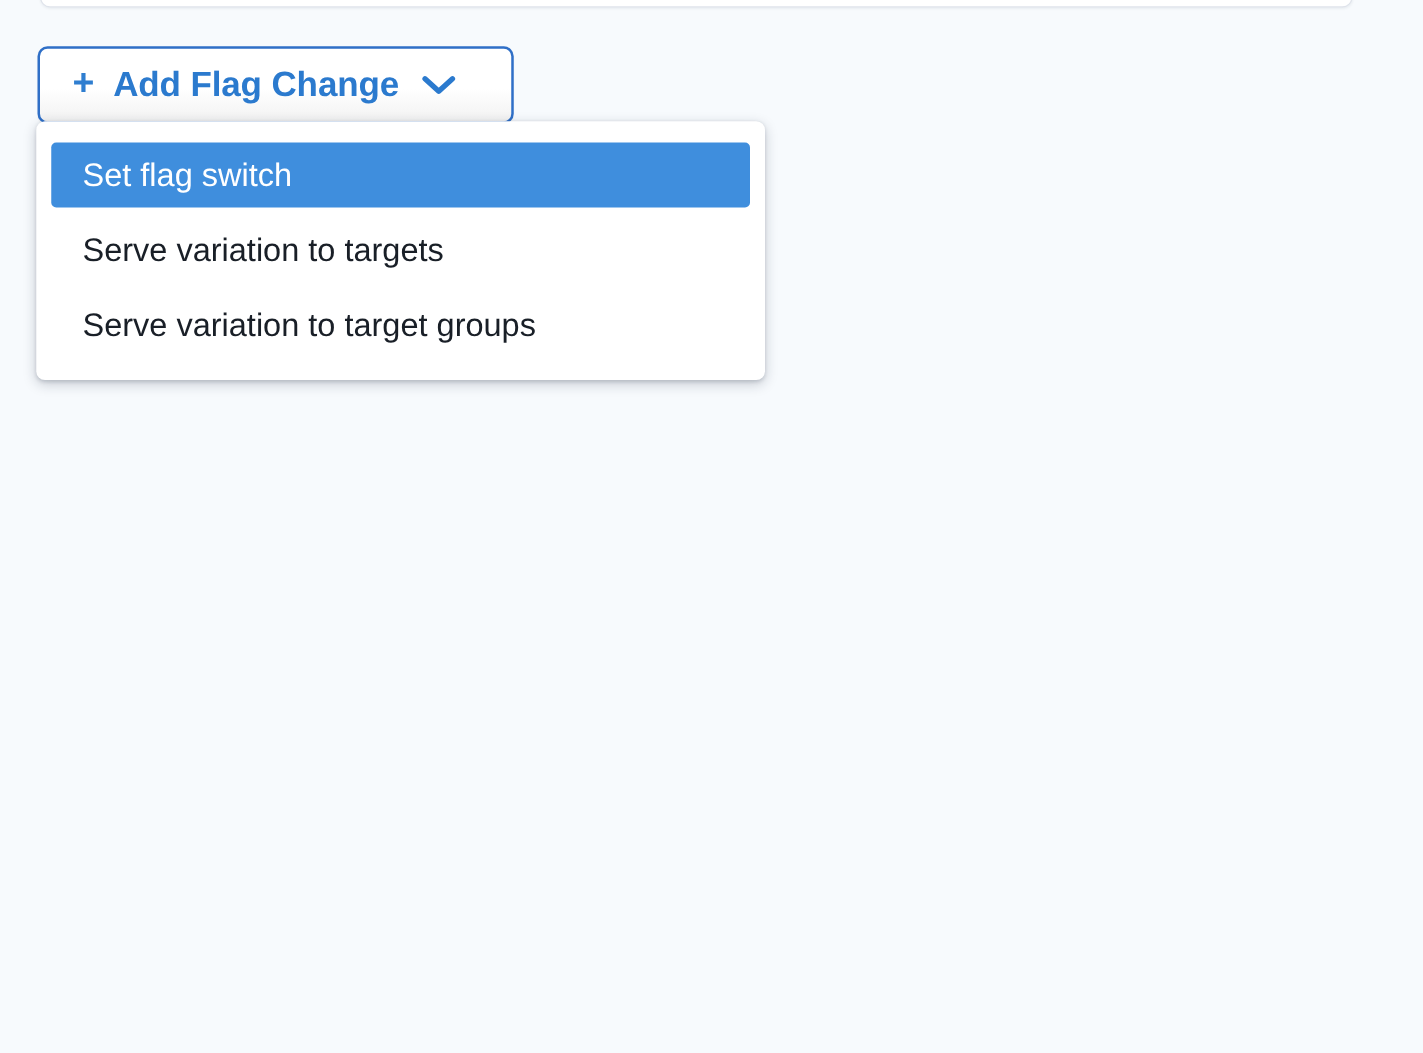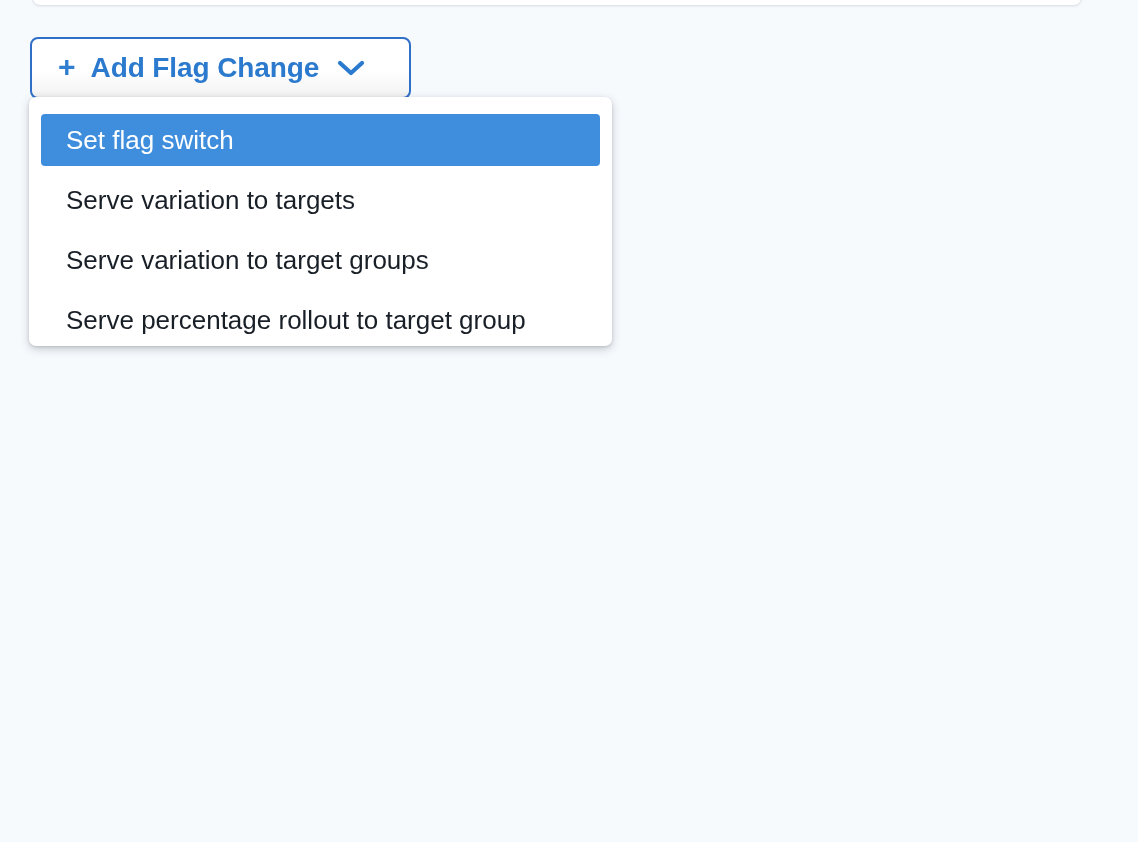--- a/index.html
+++ b/index.html
@@ -87,21 +87,21 @@
   }
 
   
   #flag-change-menu {
     position: absolute;
     left: 29px;
     top: 97px;
     width: 583px;
     background: #ffffff;
     border-radius: 7px;
-    padding: 17px 0 0 0;
+    padding: 17px 0 18px 0;
     box-sizing: border-box;
     box-shadow: 0 3px 10px rgba(24, 34, 56, 0.22),
                 0 1px 3px rgba(24, 34, 56, 0.14);
   }
   .menu-item {
     height: 52px;
     display: flex;
     align-items: center;
     padding: 0 16px 0 25px;
     margin: 0 12px;
@@ -135,16 +135,15 @@
       <svg width="28" height="18" viewBox="0 0 28 18" aria-hidden="true">
         <path d="M3 4 L14 14 L25 4" fill="none" stroke="#2b7ace" stroke-width="4.2" stroke-linecap="round" stroke-linejoin="round"></path>
       </svg>
     </span>
   </div>
 
   <div id="flag-change-menu">
     <div class="menu-item selected">Set flag switch</div>
     <div class="menu-item">Serve variation to targets</div>
     <div class="menu-item">Serve variation to target groups</div>
-    <div class="menu-item">Serve percentage rollout to target group</div>
   </div>
 
 </div>
 
 </body></html>

